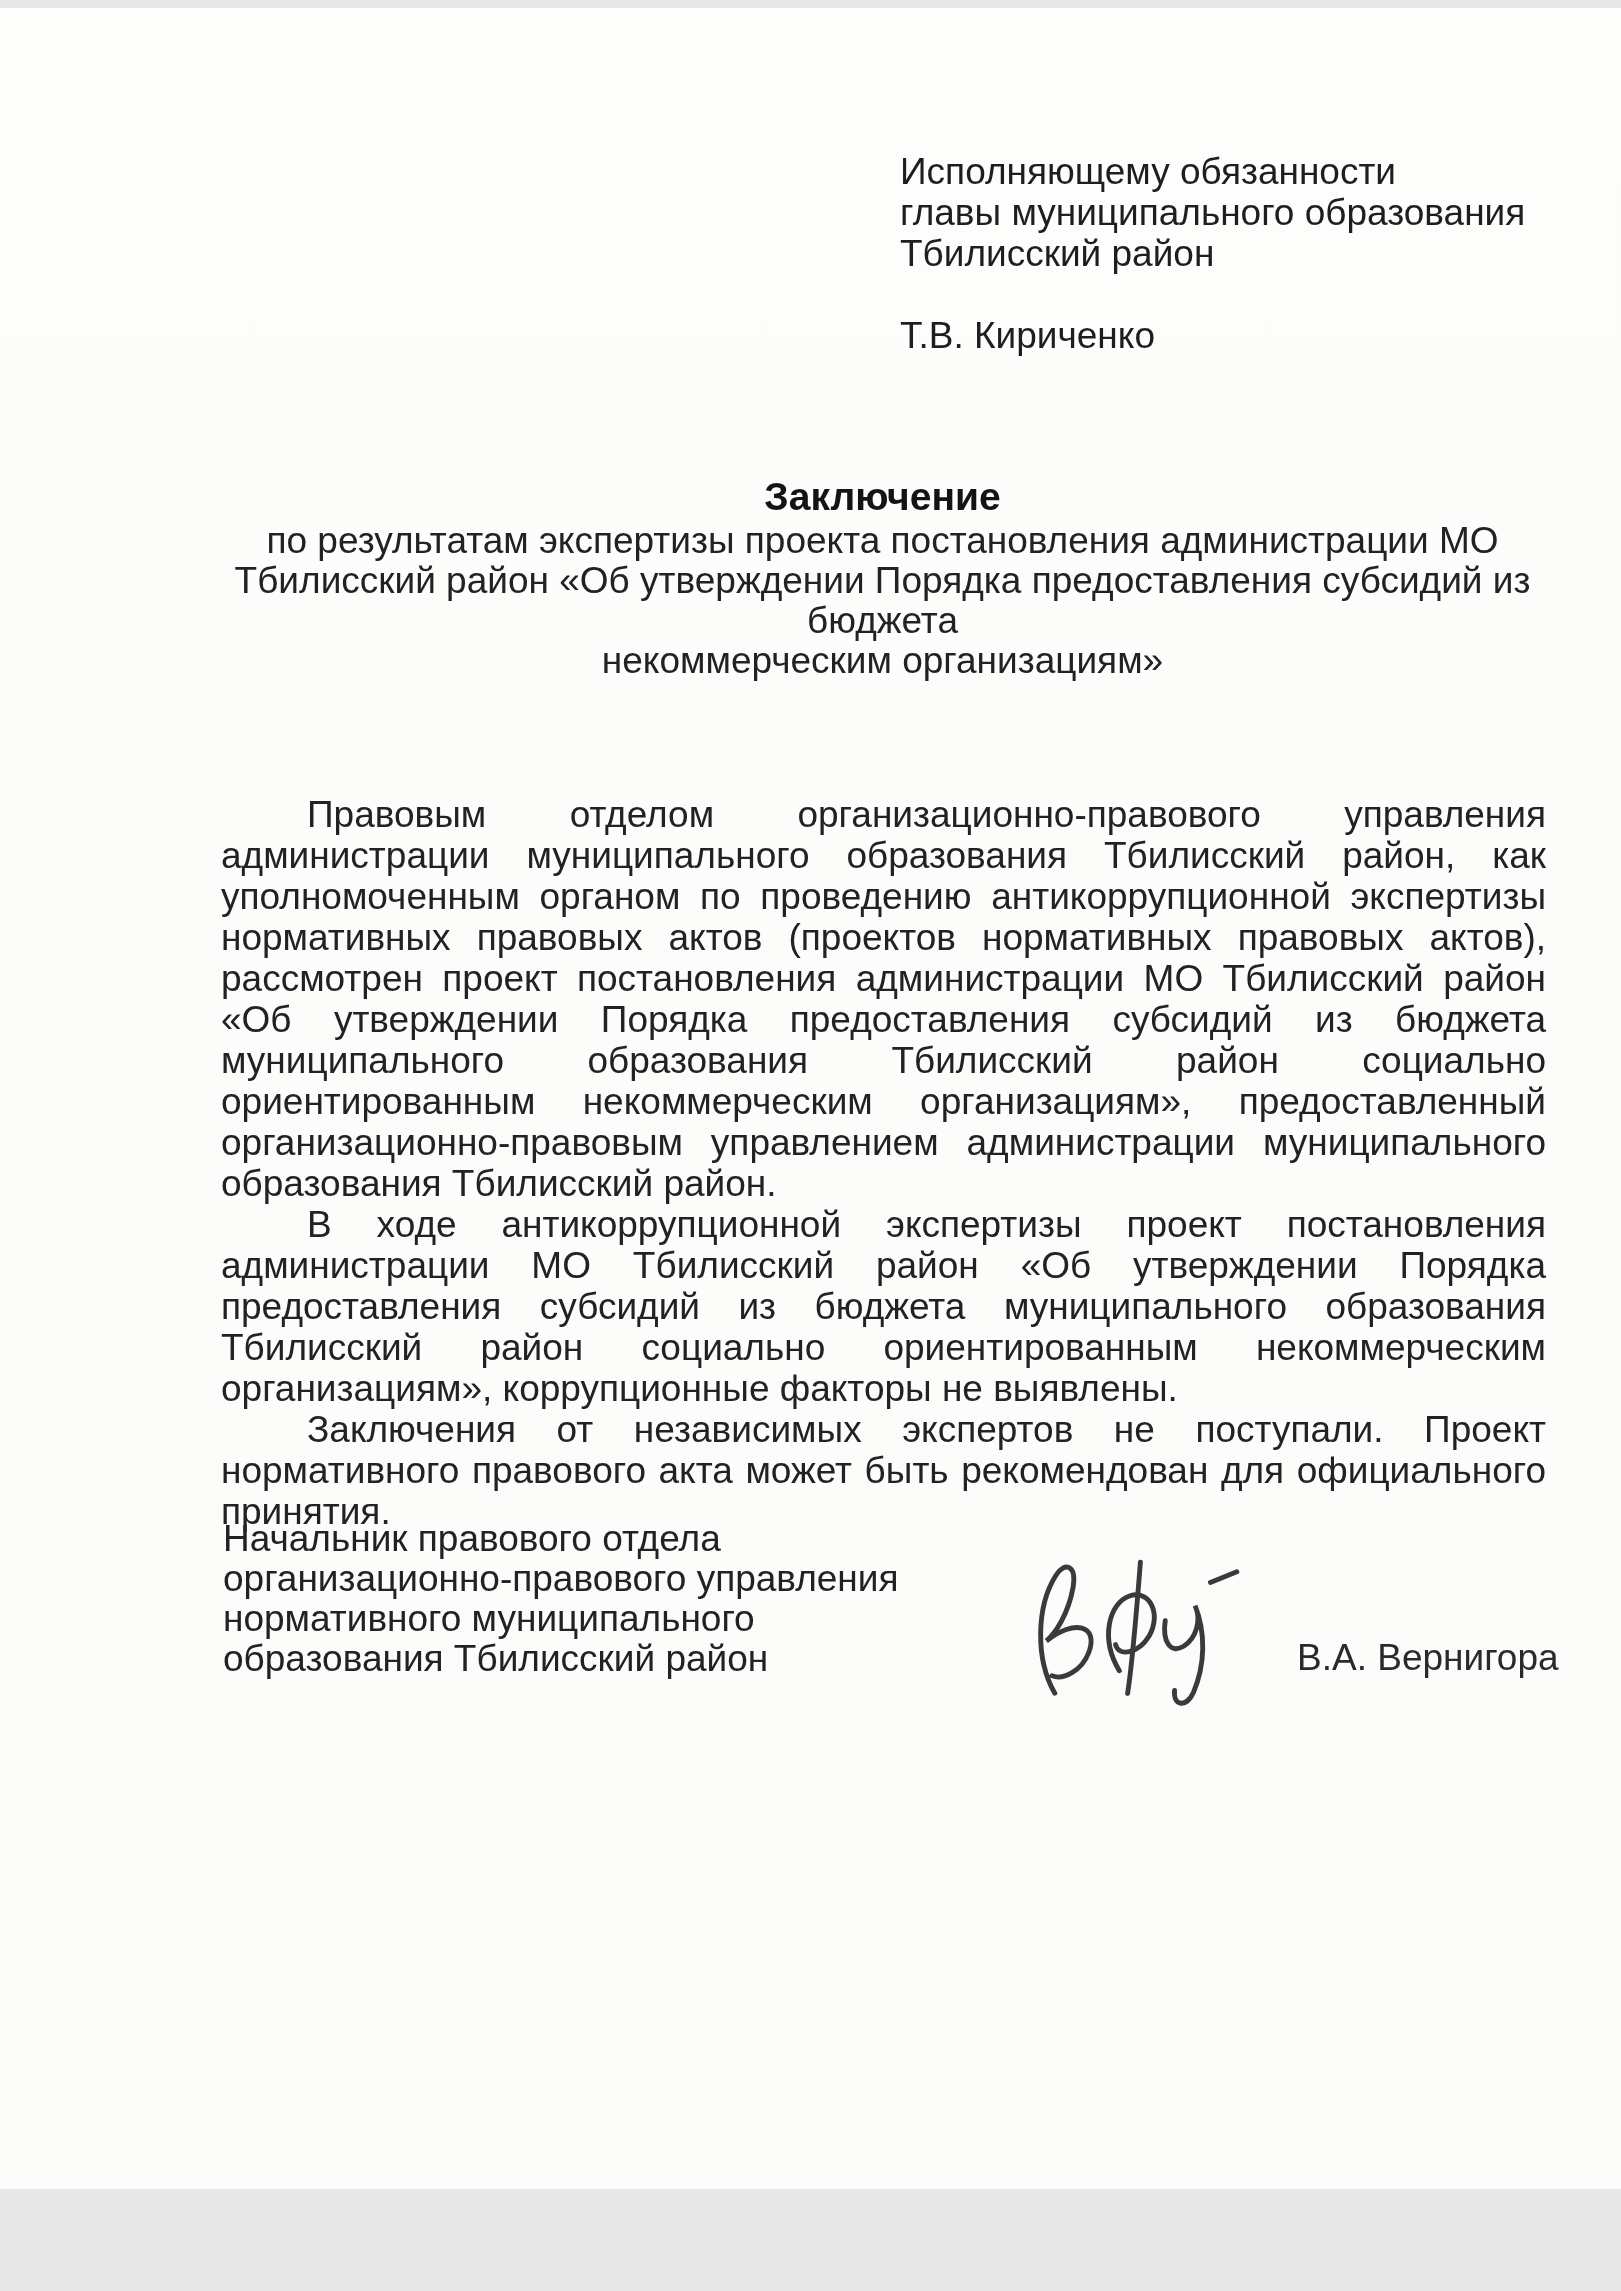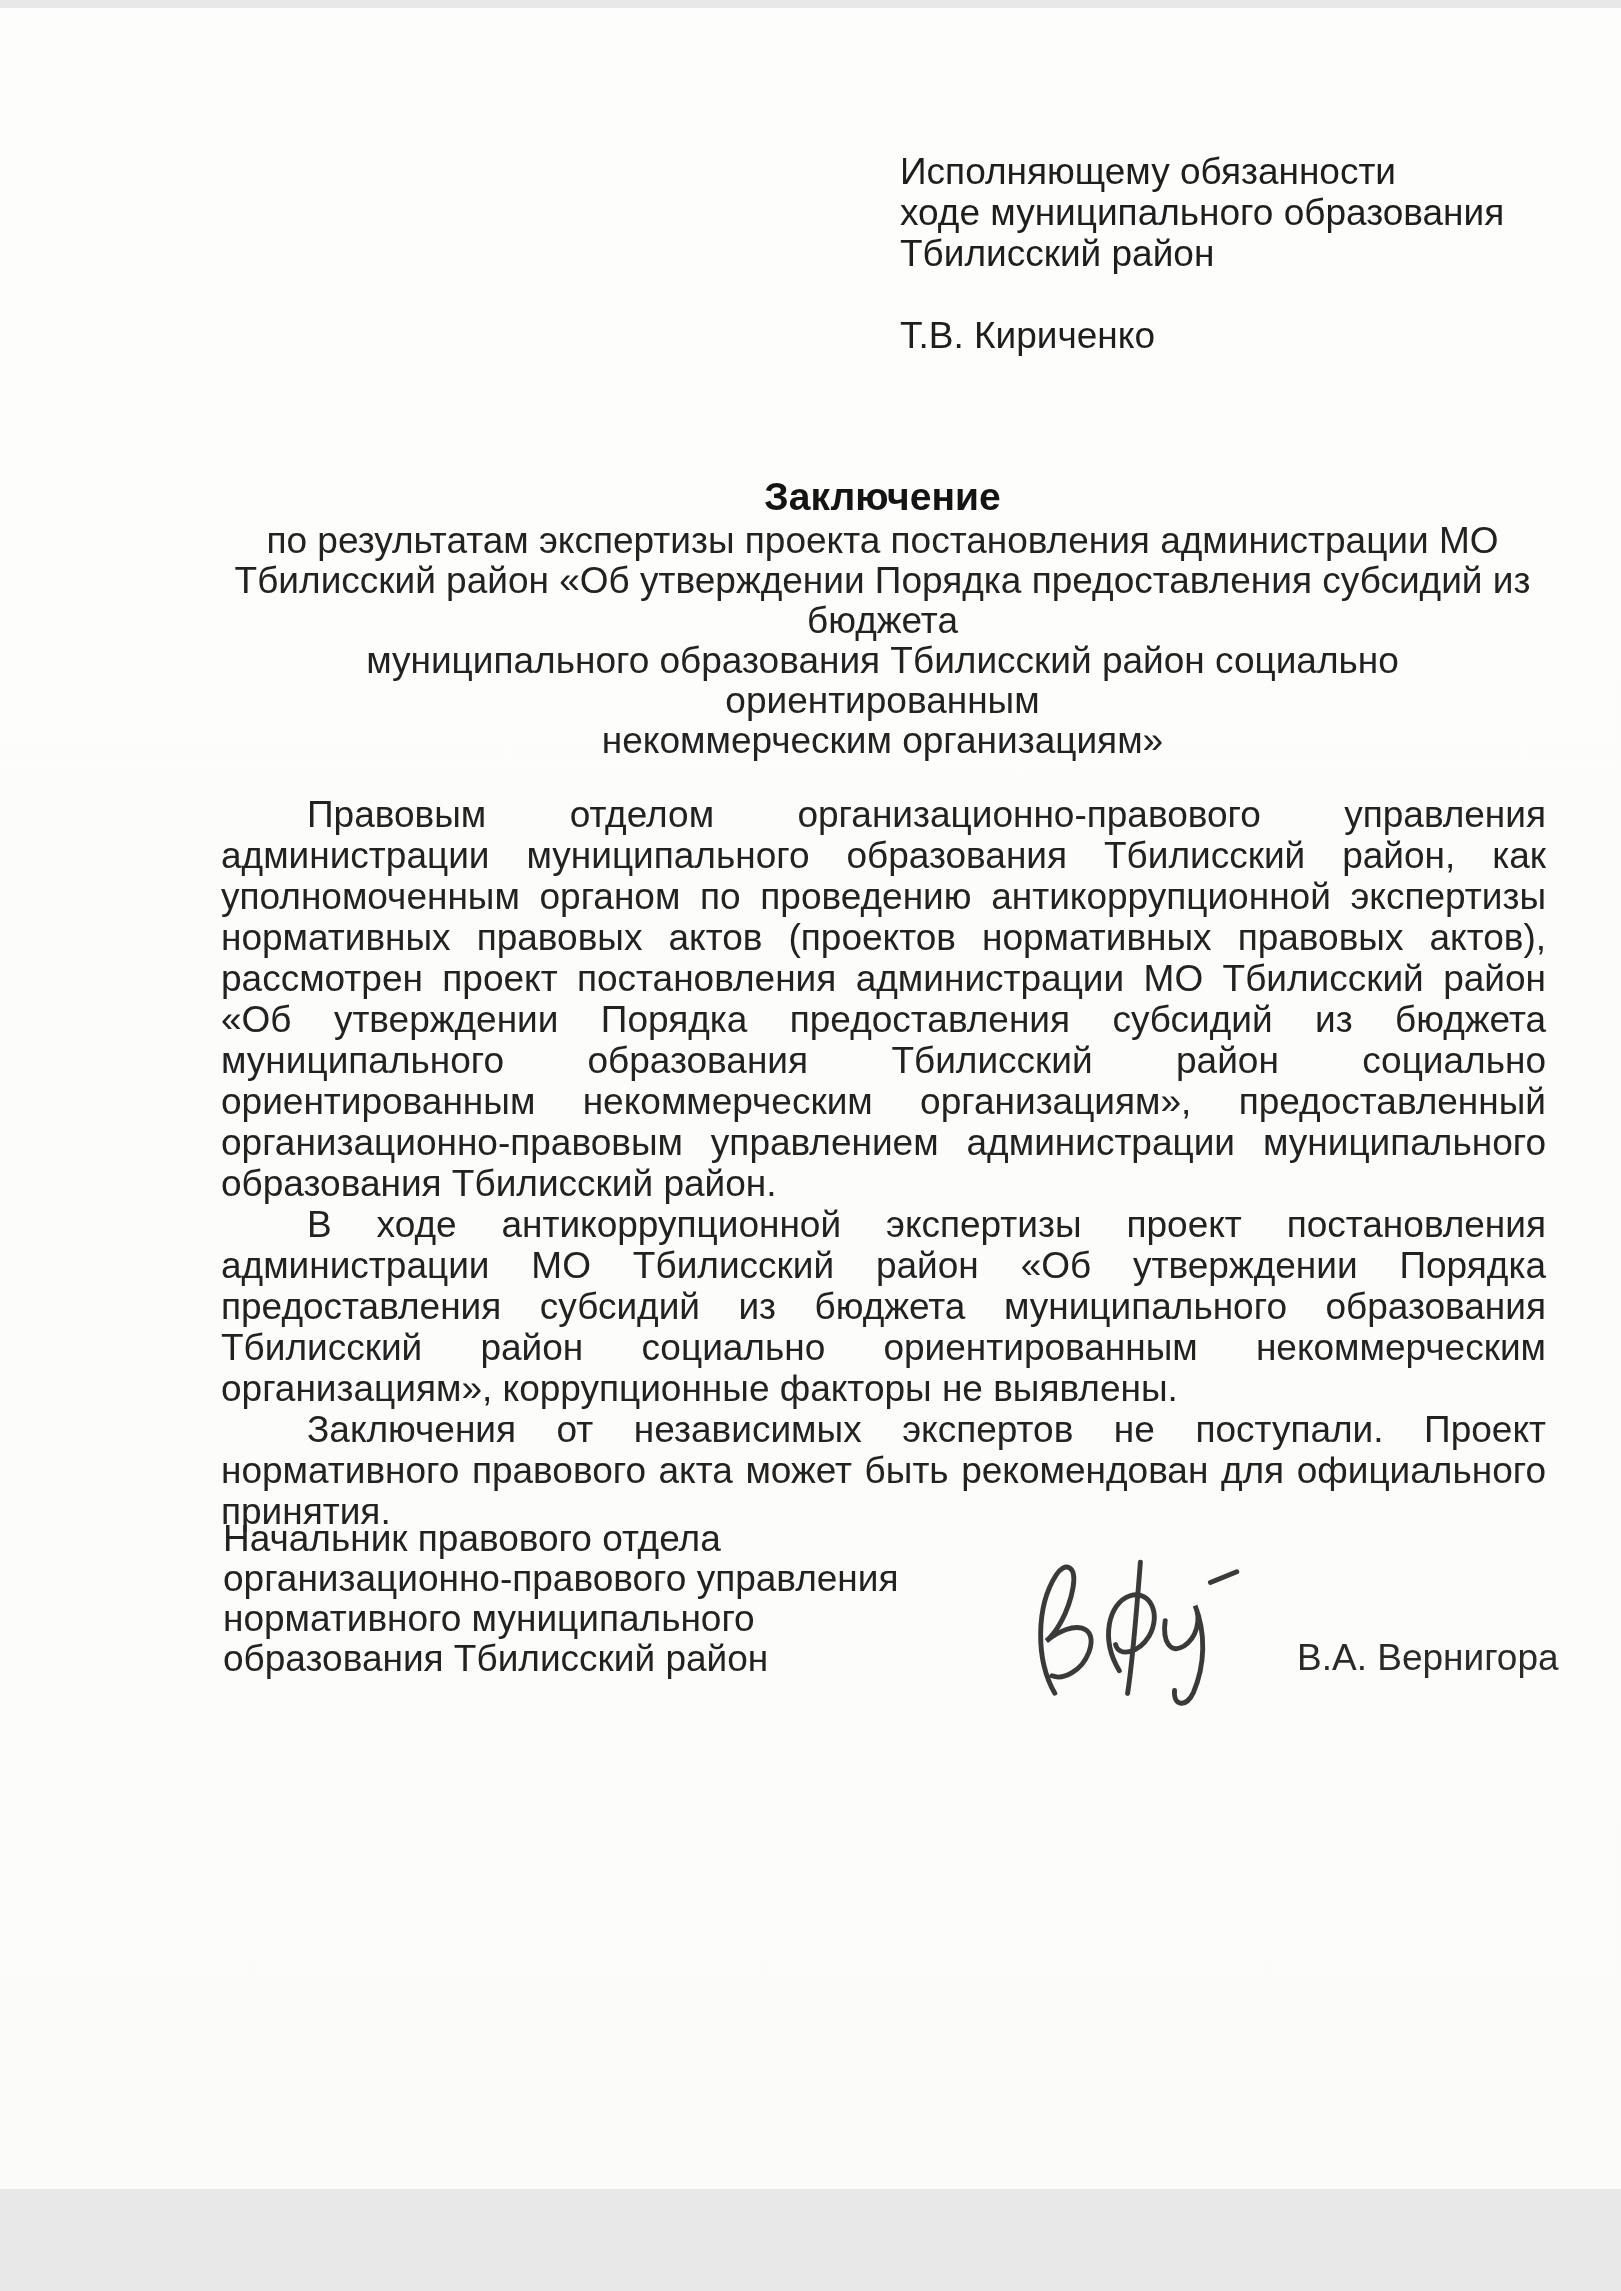--- a/index.html
+++ b/index.html
@@ -107,32 +107,31 @@
     background: #6f6f6f;
   }
 </style>
 </head>
 <body>
 
 <div class="page">
 
   <div class="addressee">
     <div>Исполняющему обязанности</div>
-    <div>ходе муниципального образования</div>
+    <div>главы муниципального образования</div>
     <div>Тбилисский район</div>
     <div class="gap"></div>
     <div>Т.В. Кириченко</div>
   </div>
 
   <div class="title-block">
     <div class="doc-title">Заключение</div>
     <div class="doc-subtitle">
       <div>по результатам экспертизы проекта постановления администрации МО</div>
       <div>Тбилисский район «Об утверждении Порядка предоставления субсидий из бюджета</div>
-      <div>муниципального образования Тбилисский район социально ориентированным</div>
       <div>некоммерческим организациям»</div>
     </div>
   </div>
 
   <div class="body-text">
     <p>Правовым отделом организационно-правового управления администрации муниципального образования Тбилисский район, как уполномоченным органом по проведению антикоррупционной экспертизы нормативных правовых актов (проектов нормативных правовых актов), рассмотрен проект постановления администрации МО Тбилисский район «Об утверждении Порядка предоставления субсидий из бюджета муниципального образования Тбилисский район социально ориентированным некоммерческим организациям», предоставленный организационно-правовым управлением администрации муниципального образования Тбилисский район.</p>
     <p>В ходе антикоррупционной экспертизы проект постановления администрации МО Тбилисский район «Об утверждении Порядка предоставления субсидий из бюджета муниципального образования Тбилисский район социально ориентированным некоммерческим организациям», коррупционные факторы не выявлены.</p>
     <p>Заключения от независимых экспертов не поступали. Проект нормативного правового акта может быть рекомендован для официального принятия.</p>
   </div>
 

